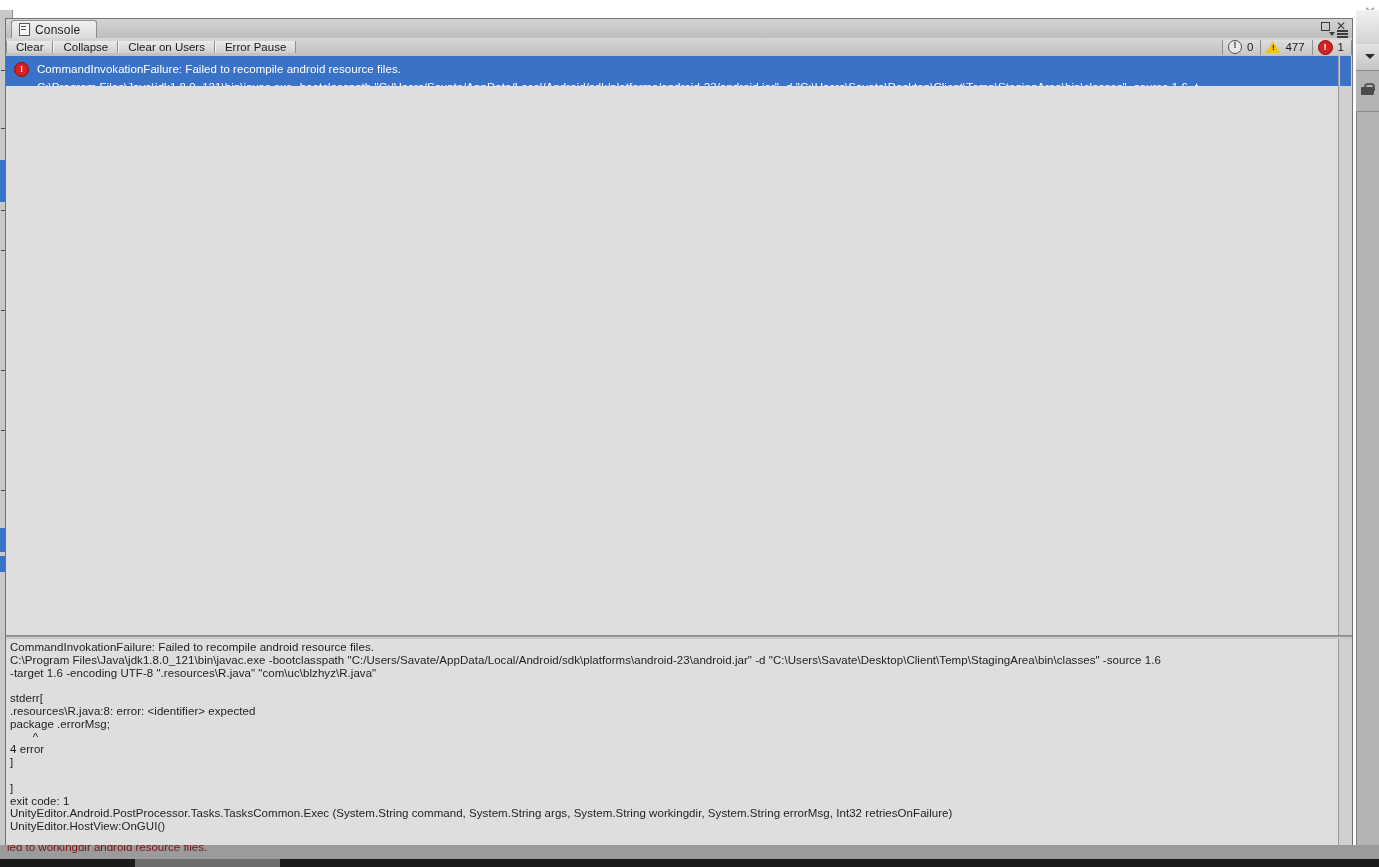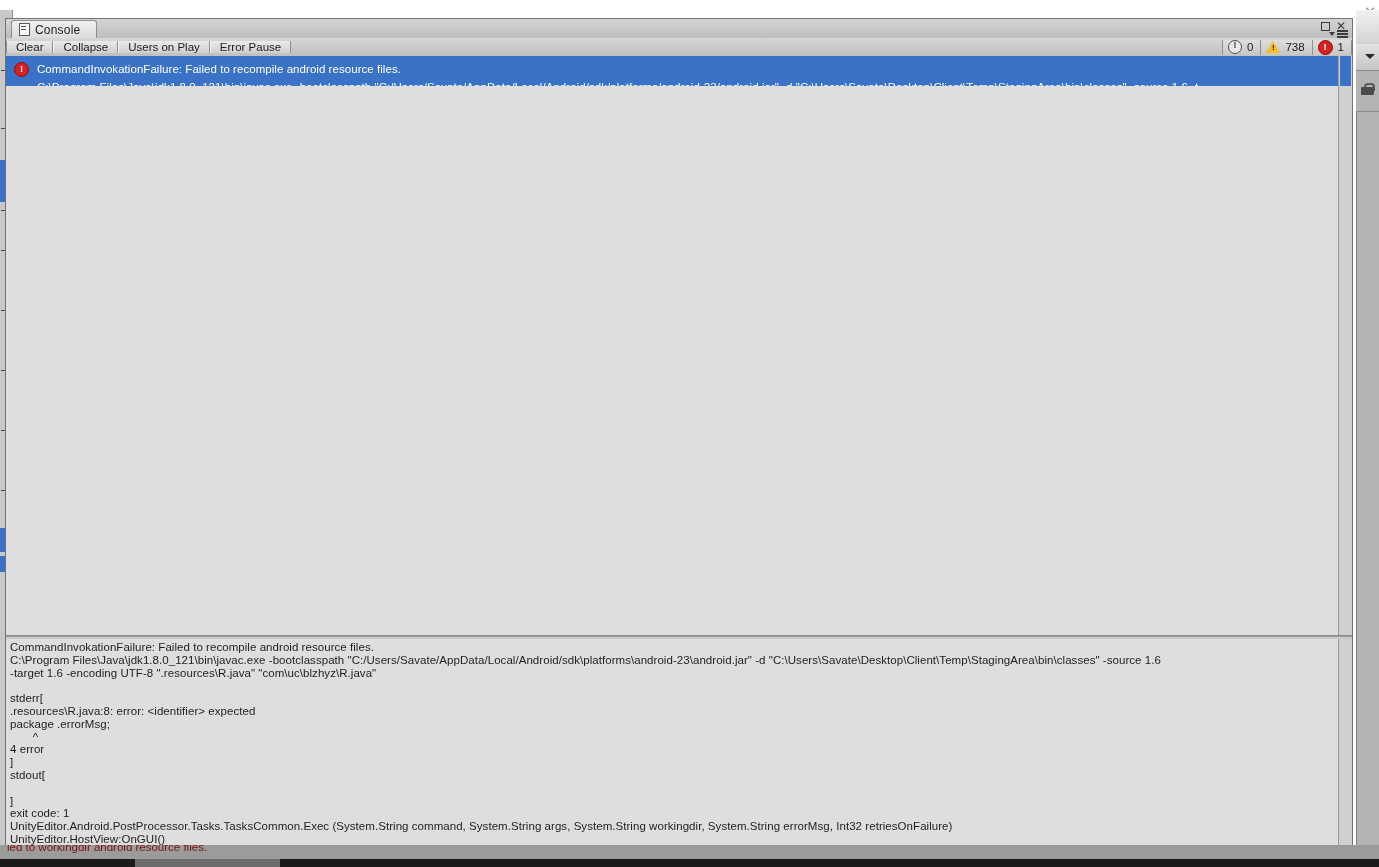--- a/index.html
+++ b/index.html
@@ -188,31 +188,31 @@
           <i></i>
             <i></i>
             <i></i>
         </span>
       </div>
     </div>
 
     <div class="toolbar">
       <div class="tb-btn">Clear</div>
       <div class="tb-btn">Collapse</div>
-      <div class="tb-btn">Users on Play</div>
+      <div class="tb-btn">Clear on Users</div>
       <div class="tb-btn">Error Pause</div>
       <div class="tb-spacer"></div>
       <div class="tb-counts">
         <div class="tb-count">
           <span class="ico-info"></span>
           <span>0</span>
         </div>
         <div class="tb-count">
           <span class="ico-warn"></span>
-          <span>738</span>
+          <span>477</span>
         </div>
         <div class="tb-count">
           <span class="ico-err"></span>
           <span>1</span>
         </div>
       </div>
     </div>
 
     <div class="list-area">
       <div class="log-row">
@@ -233,21 +233,20 @@
       <div class="detail-line">CommandInvokationFailure: Failed to recompile android resource files.</div>
       <div class="detail-line">C:\Program Files\Java\jdk1.8.0_121\bin\javac.exe -bootclasspath "C:/Users/Savate/AppData/Local/Android/sdk\platforms\android-23\android.jar" -d "C:\Users\Savate\Desktop\Client\Temp\StagingArea\bin\classes" -source 1.6</div>
       <div class="detail-line">-target 1.6 -encoding UTF-8 ".resources\R.java" "com\uc\blzhyz\R.java"</div>
       <div class="detail-line"></div>
       <div class="detail-line">stderr[</div>
       <div class="detail-line">.resources\R.java:8: error: &lt;identifier&gt; expected</div>
       <div class="detail-line">package .errorMsg;</div>
       <div class="detail-line">       ^</div>
       <div class="detail-line">4 error</div>
       <div class="detail-line">]</div>
-      <div class="detail-line">stdout[</div>
       <div class="detail-line"></div>
       <div class="detail-line">]</div>
       <div class="detail-line">exit code: 1</div>
       <div class="detail-line">UnityEditor.Android.PostProcessor.Tasks.TasksCommon.Exec (System.String command, System.String args, System.String workingdir, System.String errorMsg, Int32 retriesOnFailure)</div>
       <div class="detail-line">UnityEditor.HostView:OnGUI()</div>
     </div>
     <div class="detail-scroll"></div>
 
   </div>
 

